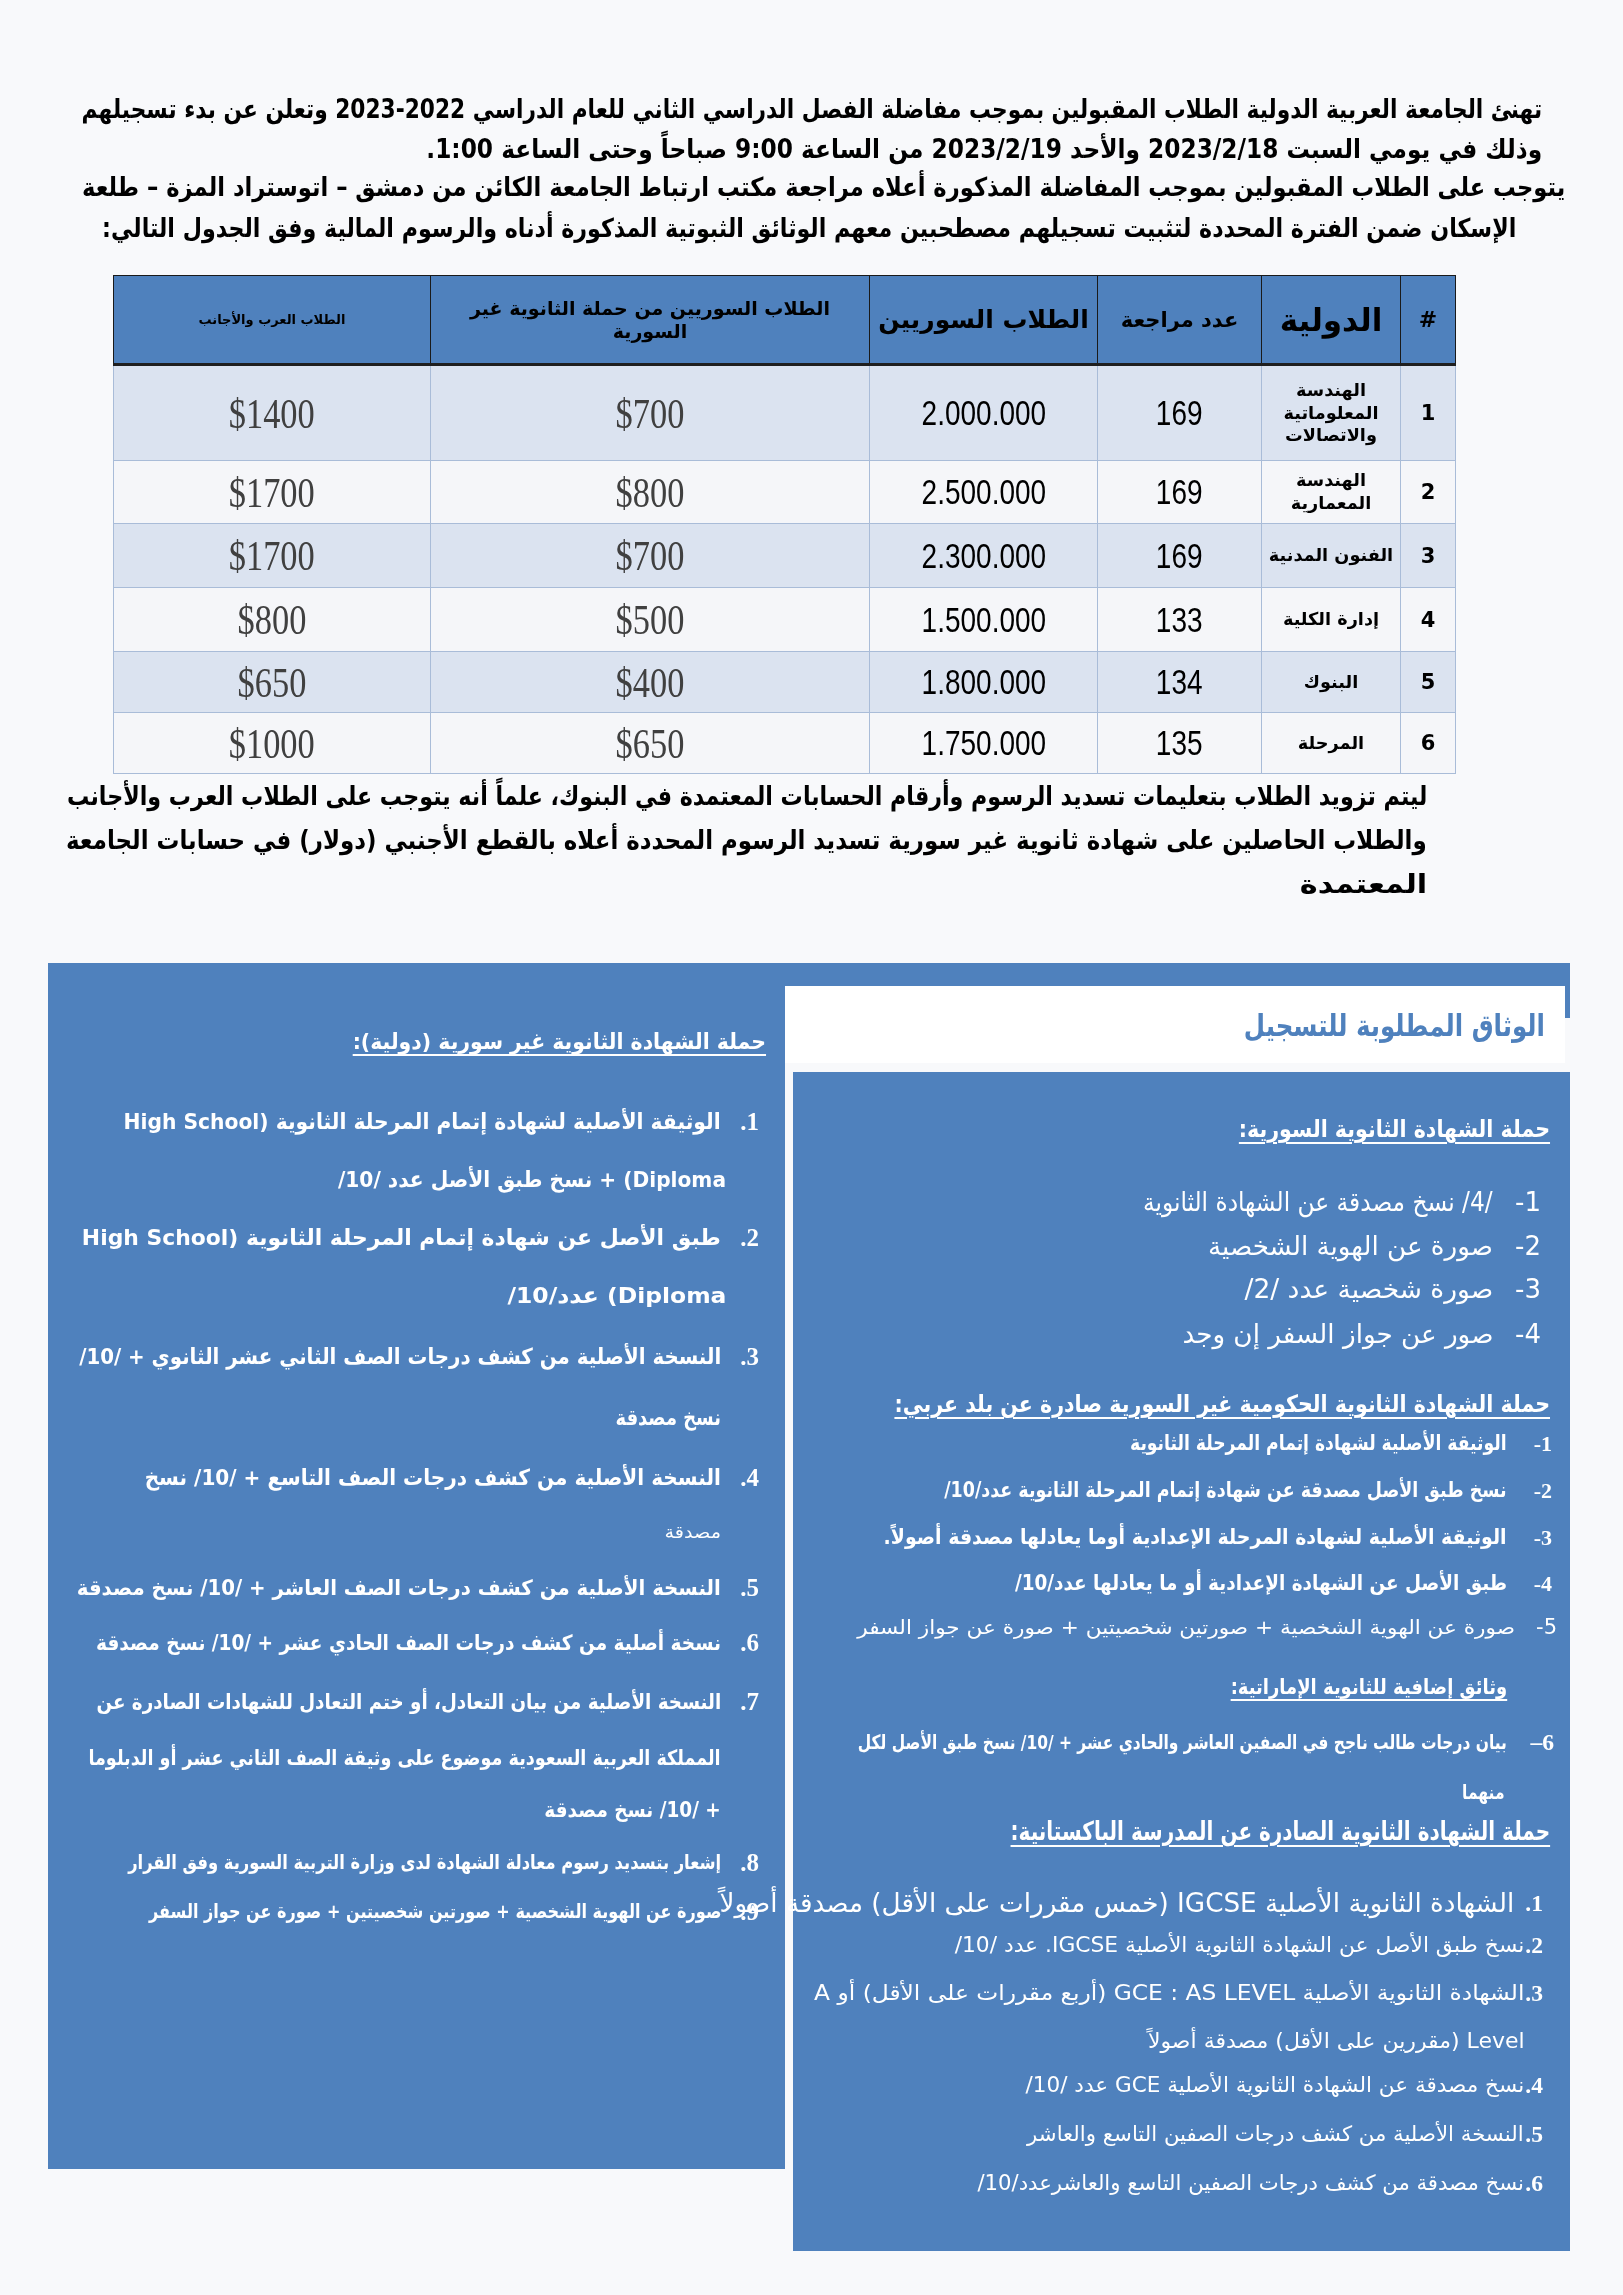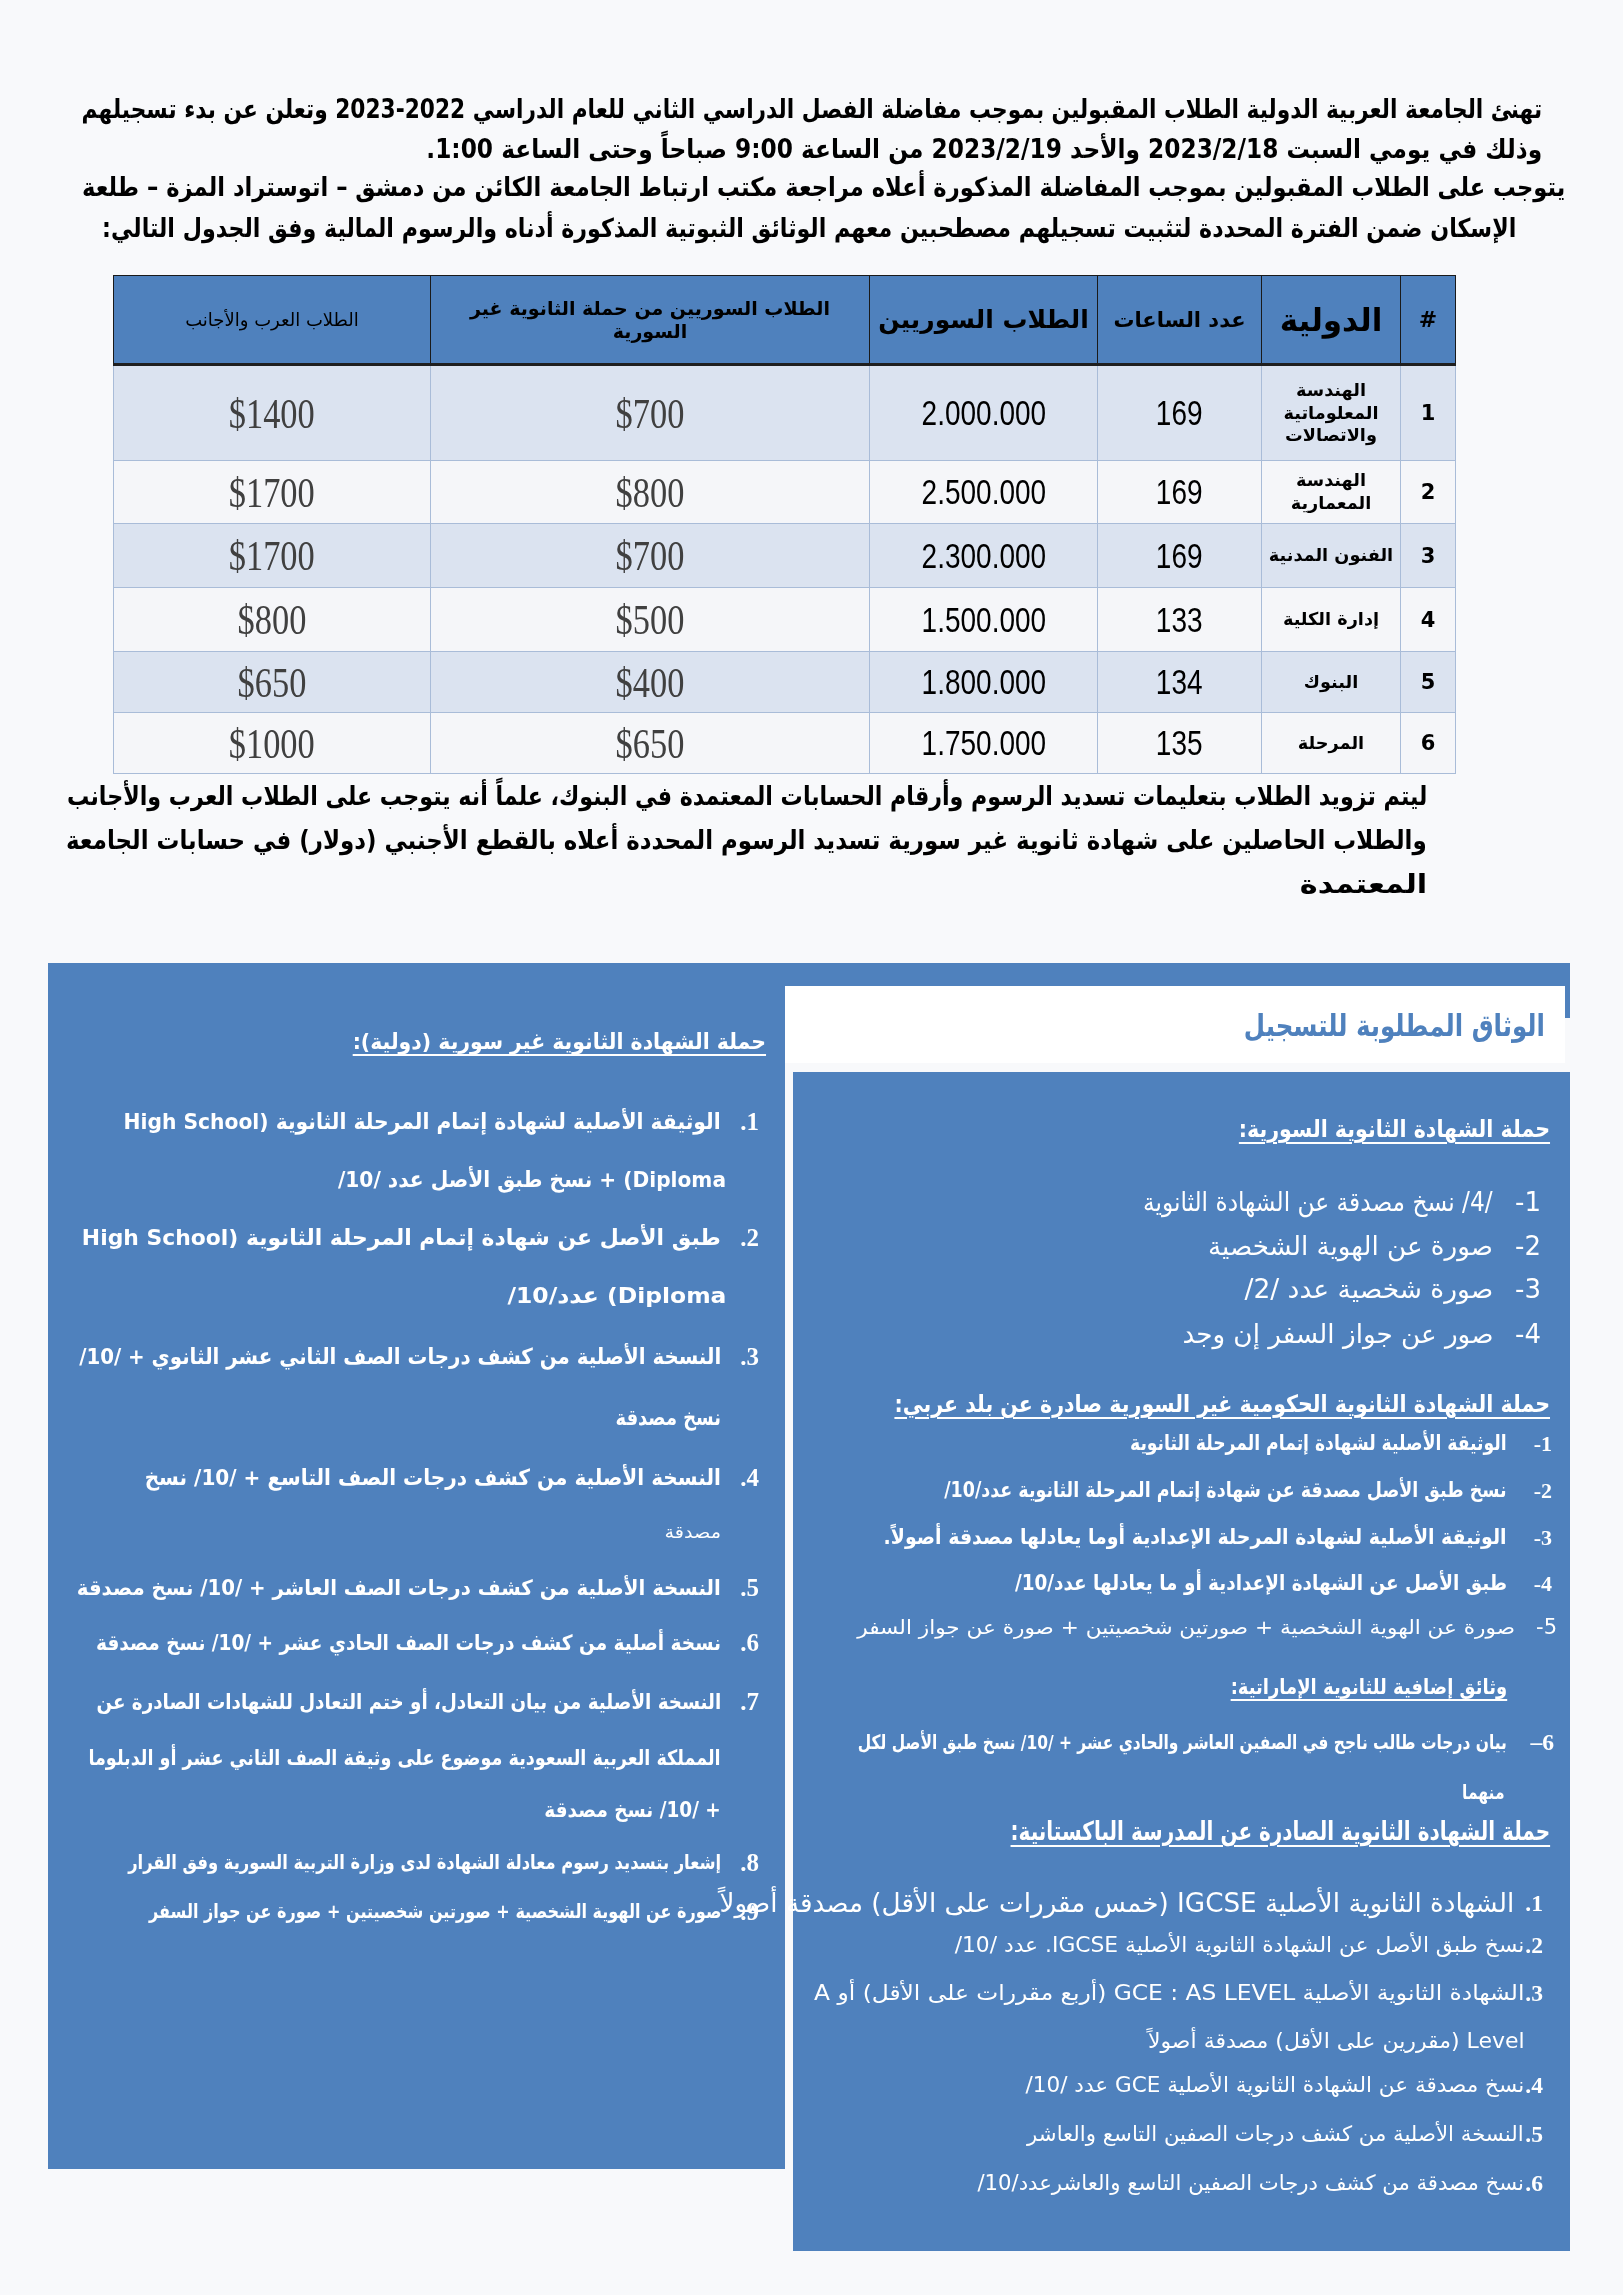--- a/index.html
+++ b/index.html
@@ -42,21 +42,21 @@
   table.fees td{
     border:1.3px solid var(--grid);text-align:center;vertical-align:middle;padding:0 2.6px;
   }
   table.fees tbody tr:nth-child(odd) td{background:var(--row-alt);}
   table.fees tbody tr:nth-child(even) td{background:var(--row);}
   .h-num{font-size:22px;font-weight:bold;}
   .h-fac{font-size:31px;font-weight:bold;}
   .h-hrs{font-size:21px;font-weight:bold;}
   .h-syr{font-size:25px;font-weight:bold;}
   .h-syf{font-size:19px;font-weight:bold;line-height:1.2;}
-  .h-arb{font-size:18px;font-weight:normal;margin-top:20px;}
+  .h-arb{font-size:13px;font-weight:bold;margin-top:20px;}
   .c-num{font-size:21px;font-weight:bold;}
   .c-fac{font-size:17.7px;font-weight:bold;line-height:1.28;}
   .c-hrs,.c-syr{font-family:"Liberation Sans",sans-serif;font-size:35px;}
   .c-syf,.c-arb{font-family:"Liberation Serif",serif;font-size:43px;color:var(--fee);}
   .cond{display:inline-block;transform:scaleX(0.8);direction:ltr;}
 </style>
 </head>
 <body>
 
 <div>
@@ -72,21 +72,21 @@
       <col style="width:139px">
       <col style="width:164px">
     <col style="width:228px">
       <col style="width:439px">
       <col style="width:317px">
   </colgroup>
   <thead>
     <tr>
       <th class="h-num">#</th>
       <th class="h-fac">الدولية</th>
-      <th class="h-hrs">عدد الساعات</th>
+      <th class="h-hrs">عدد مراجعة</th>
       <th class="h-syr">الطلاب السوريين</th>
       <th class="h-syf">الطلاب السوريين من حملة الثانوية غير السورية</th>
       <th class="h-arb">الطلاب العرب والأجانب</th>
     </tr>
   </thead>
   <tbody>
     <tr style="height:96px">
       <td class="c-num">1</td>
       <td class="c-fac">الهندسة المعلوماتية والاتصالات</td>
       <td class="c-hrs"><span class="cond">169</span></td>

